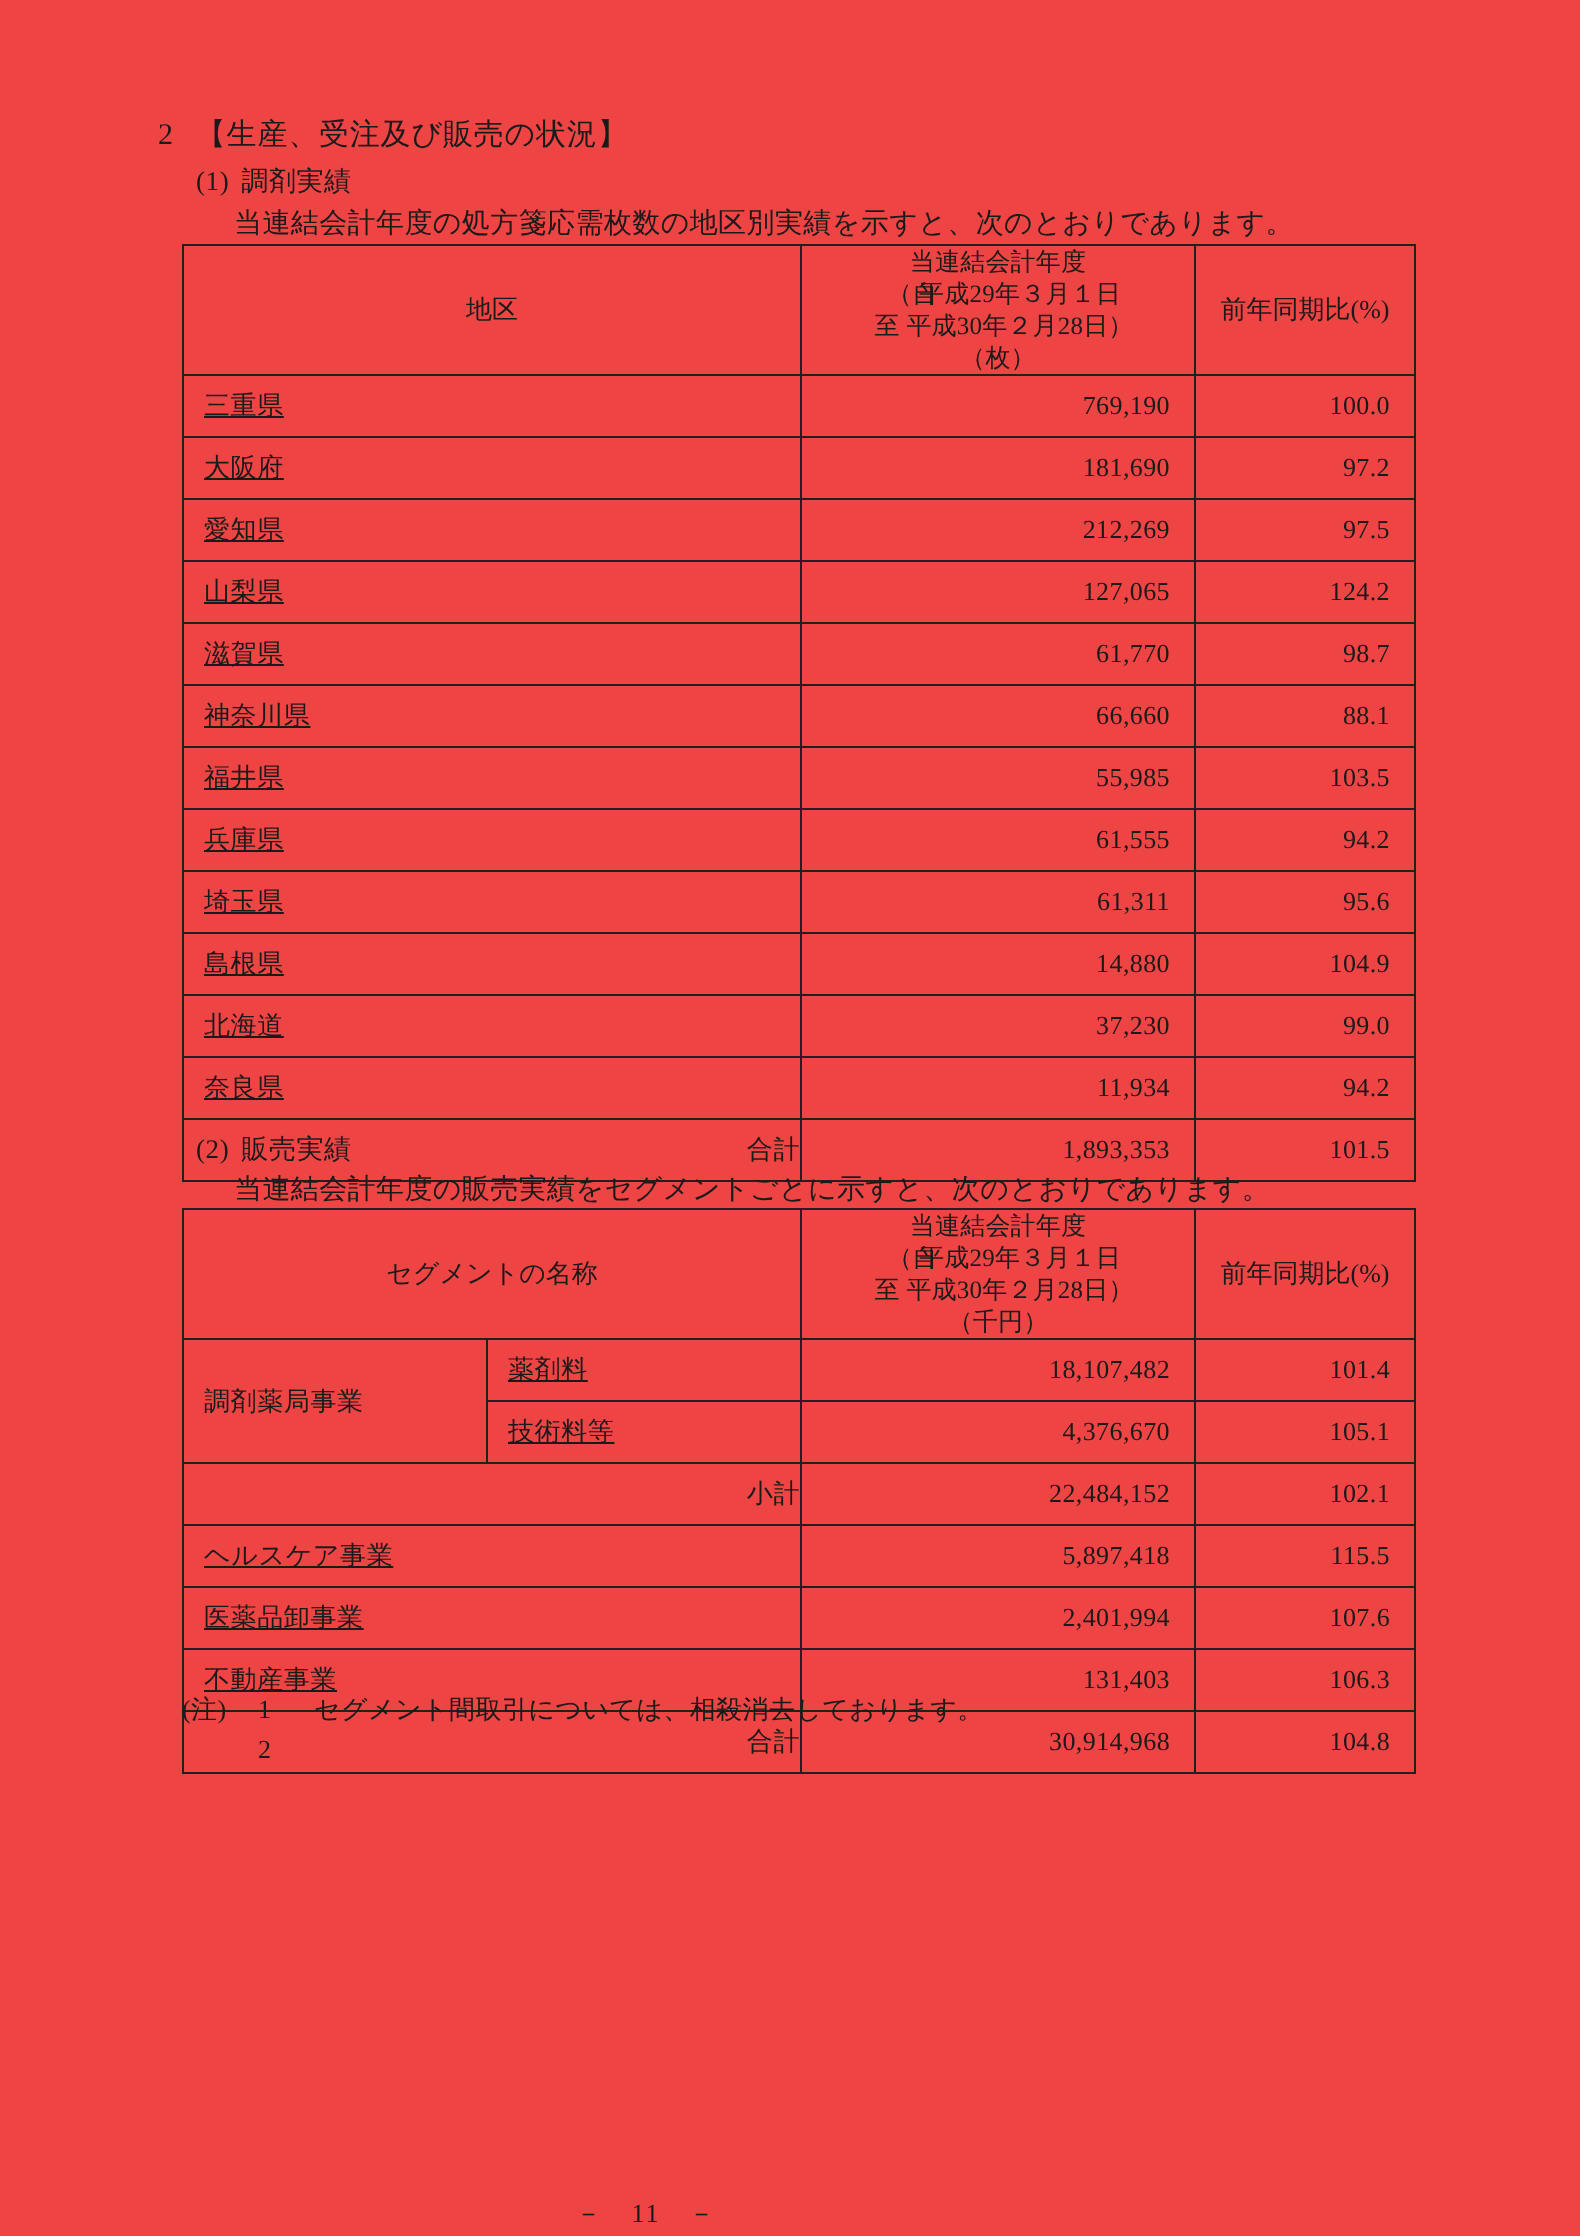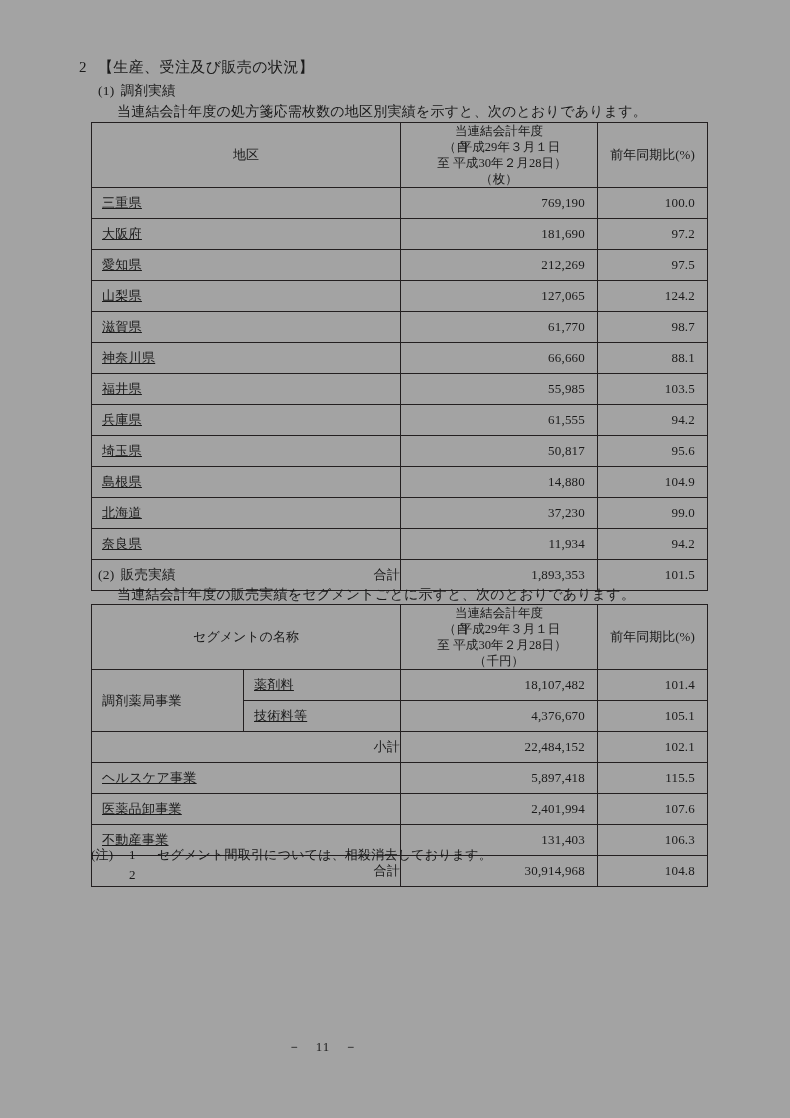--- a/index.html
+++ b/index.html
@@ -10,21 +10,21 @@
   body {
     font-family: "Liberation Serif", "DejaVu Serif", serif;
     color: #1a1a1a;
     -webkit-font-smoothing: antialiased;
   }
   .page {
     position: relative;
     width: 790px;
     height: 1118px;
     margin: 0 auto;
-    background: #a3a3a3;
+    background: #ef4444;
     box-sizing: border-box;
     overflow: hidden;
   }
   .content {
     position: absolute;
     left: 0;
     top: 0;
     width: 790px;
   }
 
@@ -144,21 +144,21 @@
     line-height: 1.5;
   }
   .note-label { width: 38px; flex: none; }
   .note-idx   { width: 28px; flex: none; text-align: left; }
   .note-text  { flex: none; }
 
   
   .footer {
     position: absolute;
     left: 0;
-    top: 1038px;
+    top: 1098px;
     width: 646px;
     text-align: center;
     font-size: 13px;
     letter-spacing: 1px;
   }
 </style>
 </head>
 <body>
 
 <div class="page">
@@ -229,21 +229,21 @@
             <td class="cell-num">55,985</td>
             <td class="cell-num">103.5</td>
           </tr>
           <tr>
             <td class="cell-name">兵庫県</td>
             <td class="cell-num">61,555</td>
             <td class="cell-num">94.2</td>
           </tr>
           <tr>
             <td class="cell-name">埼玉県</td>
-            <td class="cell-num">50,817</td>
+            <td class="cell-num">61,311</td>
             <td class="cell-num">95.6</td>
           </tr>
           <tr>
             <td class="cell-name">島根県</td>
             <td class="cell-num">14,880</td>
             <td class="cell-num">104.9</td>
           </tr>
           <tr>
             <td class="cell-name">北海道</td>
             <td class="cell-num">37,230</td>

